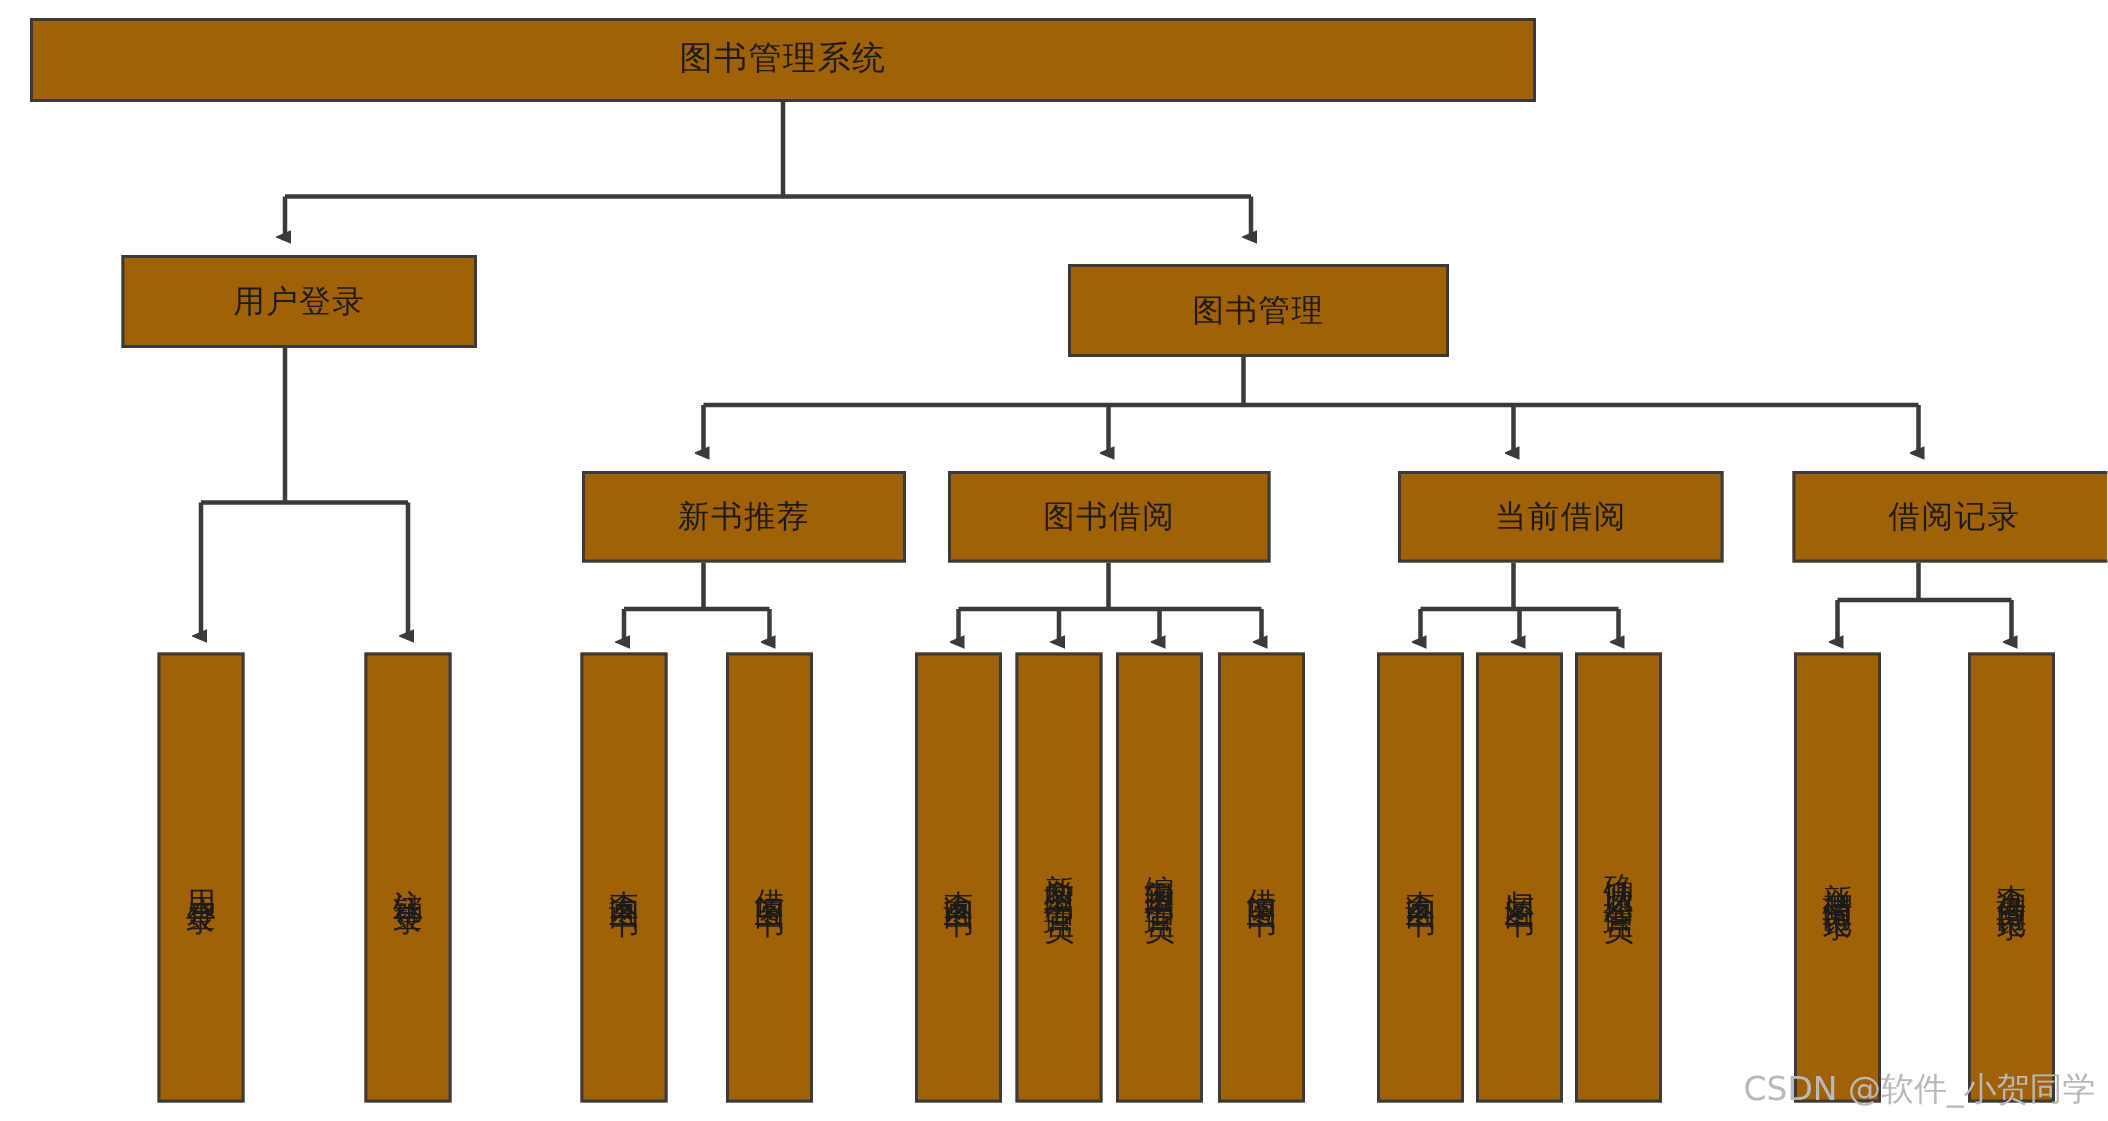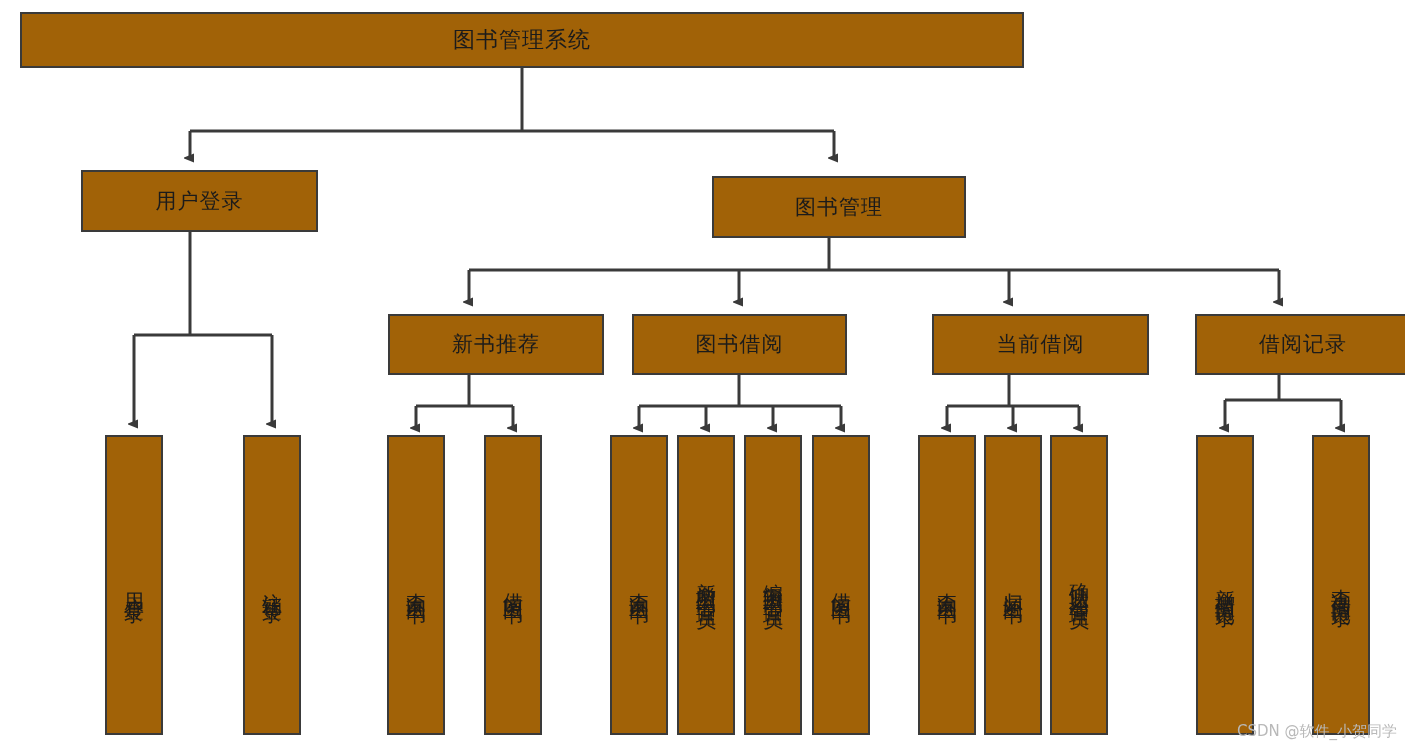--- a/index.html
+++ b/index.html
@@ -56,21 +56,21 @@
     text-orientation: upright;
     font-size: 20px;
     letter-spacing: 4px;
     white-space: nowrap;
     max-height: 100%;
   }
   .watermark {
     position: absolute;
     right: 8px;
     bottom: 6px;
-    font-size: 15px;
+    font-size: 22px;
     color: #b9b9b9;
     white-space: nowrap;
     z-index: 3;
     font-family: "DejaVu Sans", "Liberation Sans", sans-serif;
   }
 </style>
 </head>
 <body>
 
 <div id="canvas">

